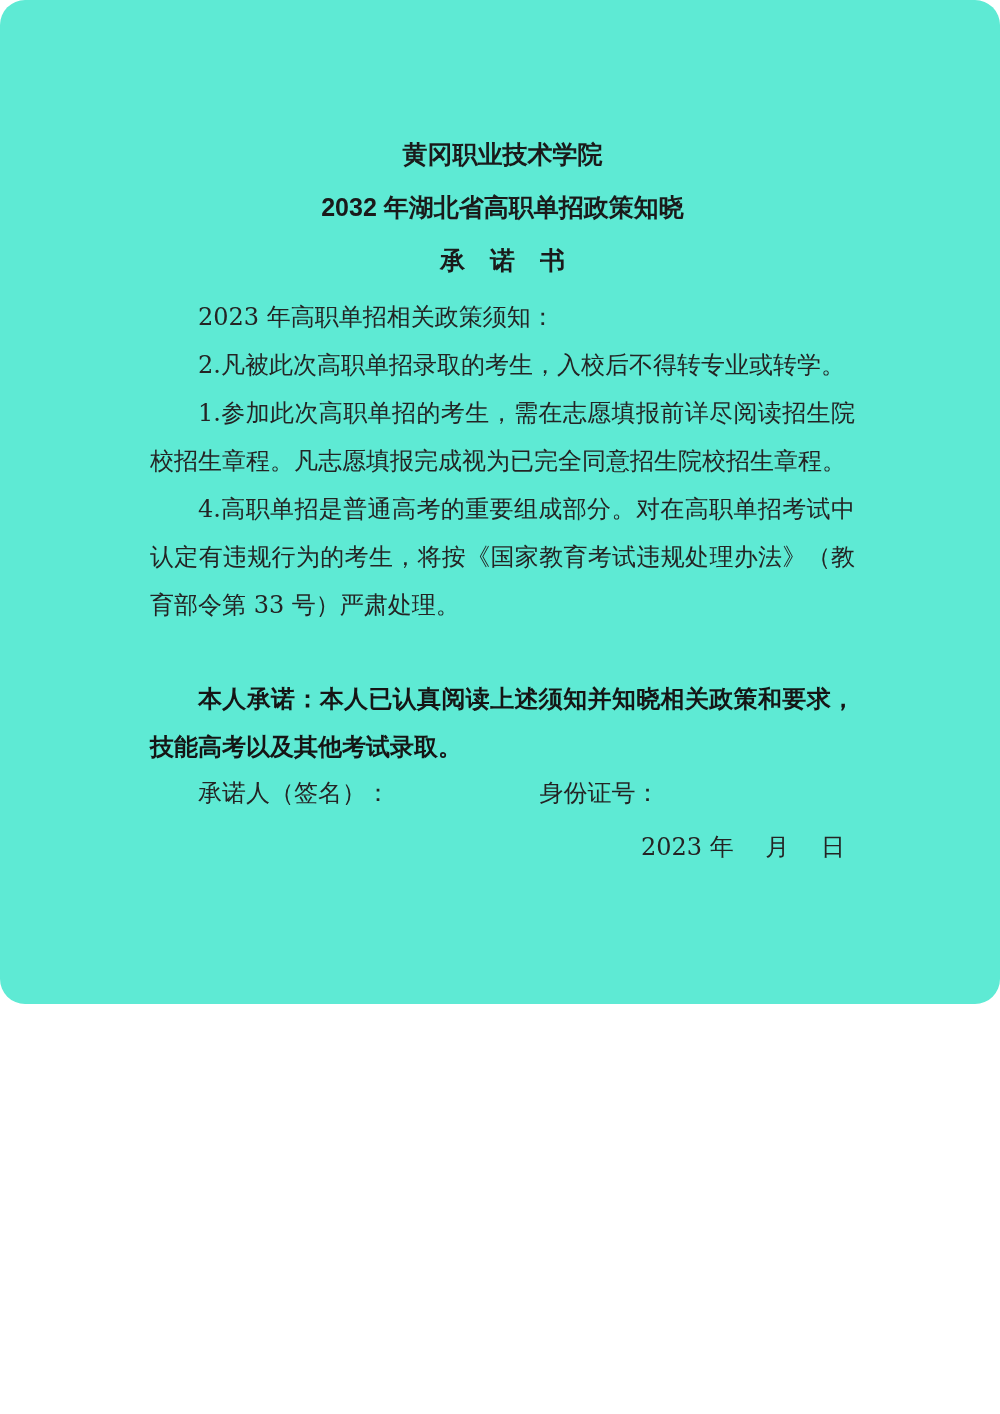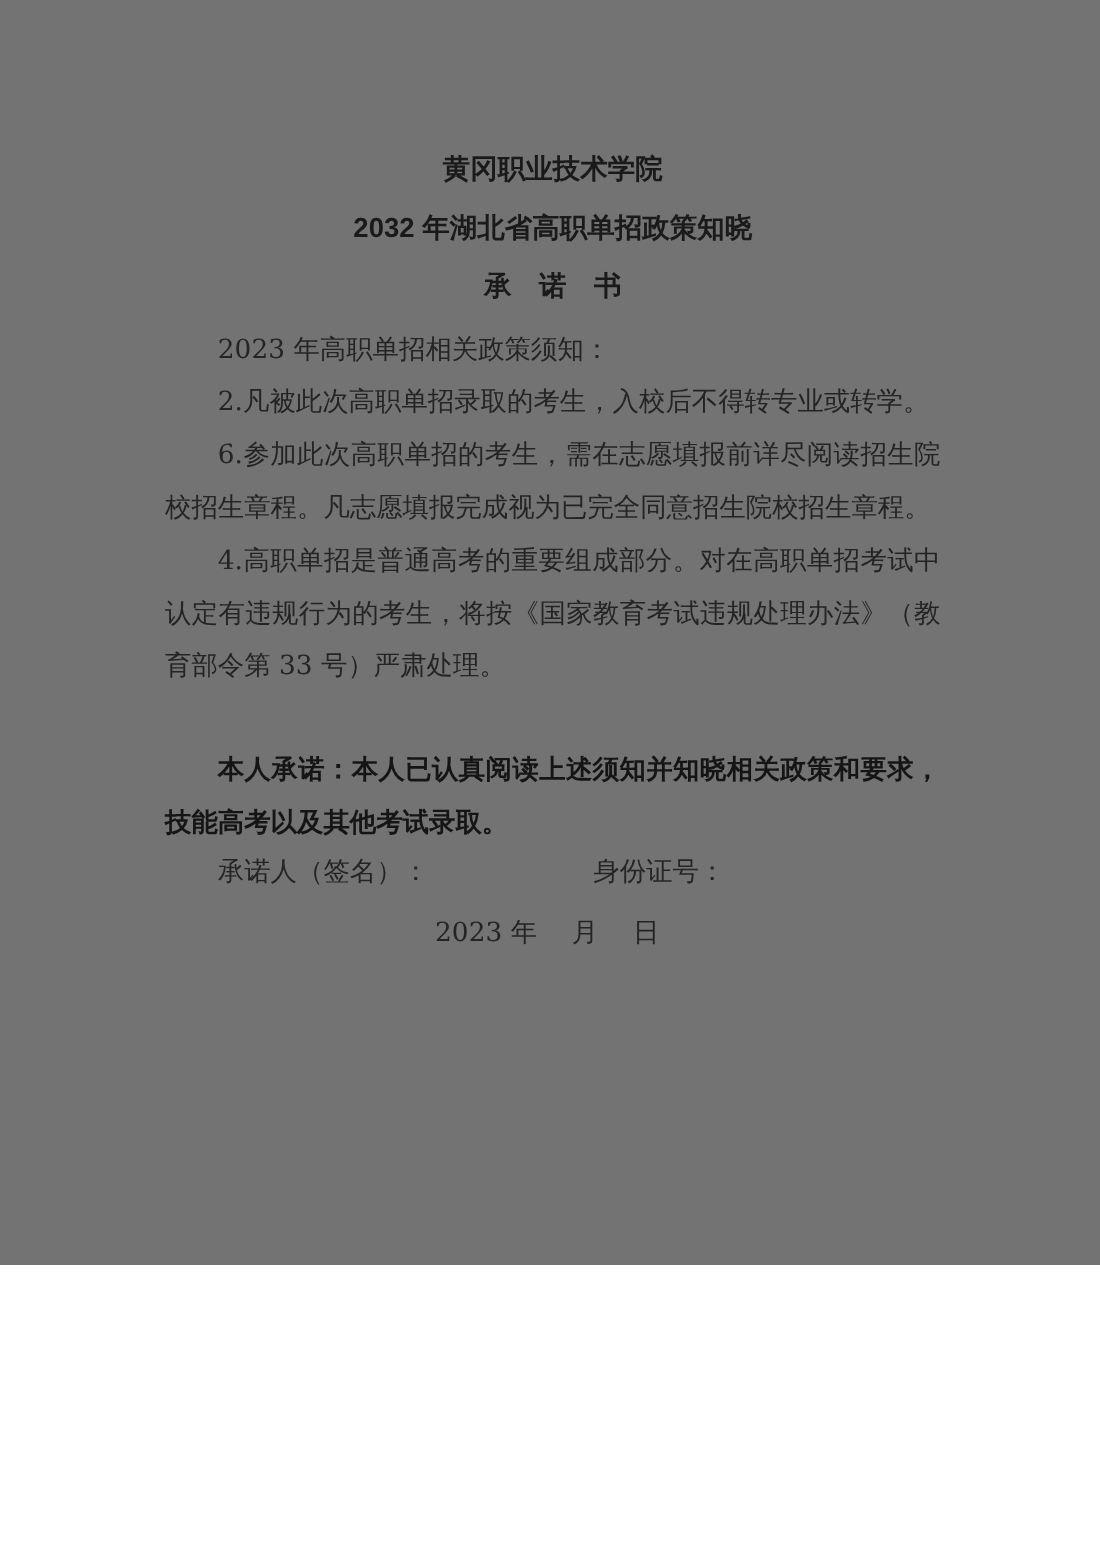--- a/index.html
+++ b/index.html
@@ -3,27 +3,28 @@
 <meta charset="utf-8">
 <style>
   html, body {
     margin: 0;
     padding: 0;
     background: #ffffff;
   }
   .page {
     position: relative;
     width: 1000px;
-    height: 1150px;
+    height: 1004px;
     margin: 0 auto;
-    background: #737373;
+    background: #5eead4;
     box-sizing: border-box;
     padding: 128px 145px 0 150px;
     color: #1f1f1f;
     overflow: hidden;
+    border-radius: 25px;
   }
   .heading {
     font-family: "Liberation Sans", "DejaVu Sans", sans-serif;
     font-weight: bold;
     font-size: 25px;
     line-height: 53px;
     text-align: center;
     white-space: pre-wrap;
     color: #1a1a1a;
   }
@@ -52,21 +53,21 @@
     color: #242424;
   }
   .sig-row .id-label {
     margin-left: 135px;
   }
   .date-line {
     font-family: "DejaVu Serif", "Liberation Serif", serif;
     font-size: 24px;
     line-height: 48px;
     margin-top: 4px;
-    text-align: center;
+    text-align: right;
     padding-right: 10px;
     white-space: pre-wrap;
     color: #242424;
   }
 </style>
 </head>
 <body>
 
 <div class="page">
 
@@ -76,21 +77,21 @@
 
   <div class="heading">承　诺　书</div>
 
   <div class="doc-body">
 
     <p>2023 年高职单招相关政策须知：</p>
 
 
     <p>2.凡被此次高职单招录取的考生，入校后不得转专业或转学。</p>
 
-    <p>6.参加此次高职单招的考生，需在志愿填报前详尽阅读招生院校招生章程。凡志愿填报完成视为已完全同意招生院校招生章程。</p>
+    <p>1.参加此次高职单招的考生，需在志愿填报前详尽阅读招生院校招生章程。凡志愿填报完成视为已完全同意招生院校招生章程。</p>
 
     <p>4.高职单招是普通高考的重要组成部分。对在高职单招考试中认定有违规行为的考生，将按《国家教育考试违规处理办法》（教育部令第 33 号）严肃处理。</p>
 
 
     <p class="commitment">本人承诺：本人已认真阅读上述须知并知晓相关政策和要求，技能高考以及其他考试录取。</p>
 
     <div class="sig-row">
       <span>承诺人（签名）：</span>
       <span class="id-label">身份证号：</span>
     </div>

